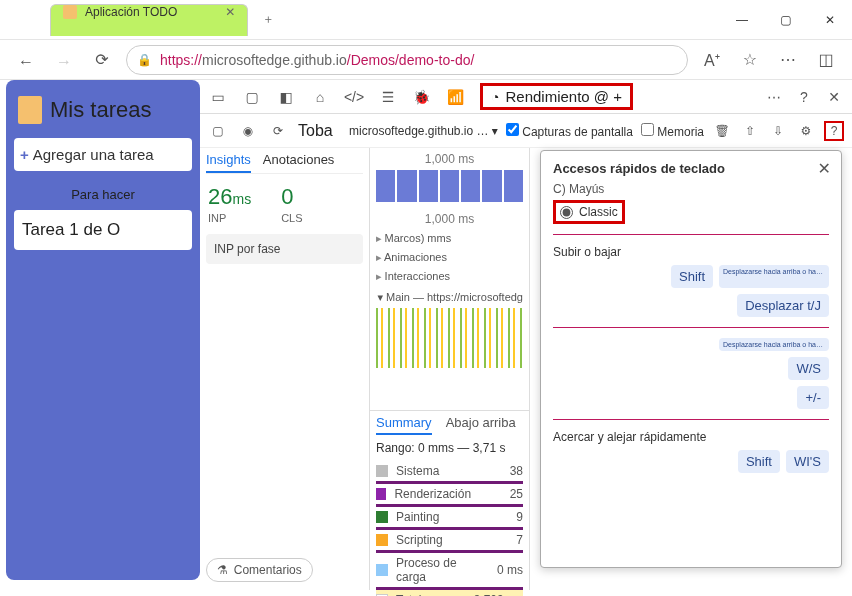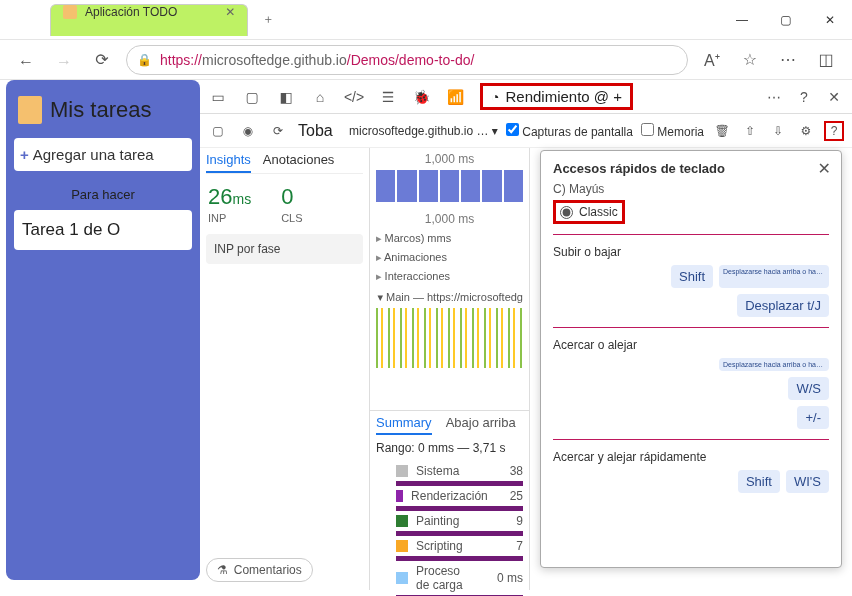--- a/index.html
+++ b/index.html
@@ -70,21 +70,21 @@
 .main-track { margin-top:8px;text-align:right; }
 .main-track .hdr::before { content:"▾ "; }
 .flame { height:60px; background: repeating-linear-gradient(90deg,#8bc34a 0 2px,#fff 2px 5px,#ffca28 5px 7px,#fff 7px 12px); margin-top:4px; }
 
 
 .bottom { border-top:1px solid #ddd; padding-top:4px; position:absolute; bottom:0; left:0; right:0; height:180px; background:#fff; }
 .bottom-tabs { display:flex; gap:14px; font-size:13px; padding-left:6px; }
 .bottom-tabs .active { color:#1a73e8; border-bottom:2px solid #1a73e8; padding-bottom:3px; }
 .range { font-size:12px; color:#333; margin:6px 6px; }
 .legend { padding:0 6px; }
-.legend-row { display:flex; align-items:center; font-size:12px; padding:3px 0; border-bottom:5px solid #701a75;margin-left:20px; }
+.legend-row { display:flex; align-items:center; font-size:12px; padding:3px 0; border-bottom:3px solid #701a75; }
 .legend-row .sw { width:12px; height:12px; margin-right:8px; }
 .legend-row .name { flex:1; }
 .legend-row .val { width:60px; text-align:right; }
 .legend-row.total { background:#fff2b3; font-weight:500; }
 
 
 .popup { position:absolute; top:150px; right:10px; width:302px; height:418px; background:#fff; border:1px solid #aaa; border-radius:4px; box-shadow:0 2px 10px rgba(0,0,0,.2); padding:10px 12px; font-size:12px; color:#333; overflow:hidden; }
 .popup h3 { font-size:13px; font-weight:600; margin-bottom:4px; }
 .popup .close { position:absolute; top:8px; right:10px; font-size:16px; color:#555; }
 .sect-label { font-size:12px; color:#555; margin-top:6px; }
@@ -282,21 +282,20 @@
       <span class="key">Shift</span>
       <span class="key tiny">Desplazarse hacia arriba o hacia abajo</span>
     </div>
     <div class="keys" style="margin-top:6px">
         <span class="key">Desplazar t/J</span>
       </div>
   </div>
 
 
   <div class="sc-group">
-    <div class="title">Acercar o alejar</div>
     <div class="keys">
         <span class="key tiny">Desplazarse hacia arriba o hacia abajo</span>
       </div>
     <div class="keys" style="margin-top:6px">
         <span class="key">W/S</span>
       </div>
     <div class="keys" style="margin-top:6px">
         <span class="key">+/-</span>
       </div>
   </div>

